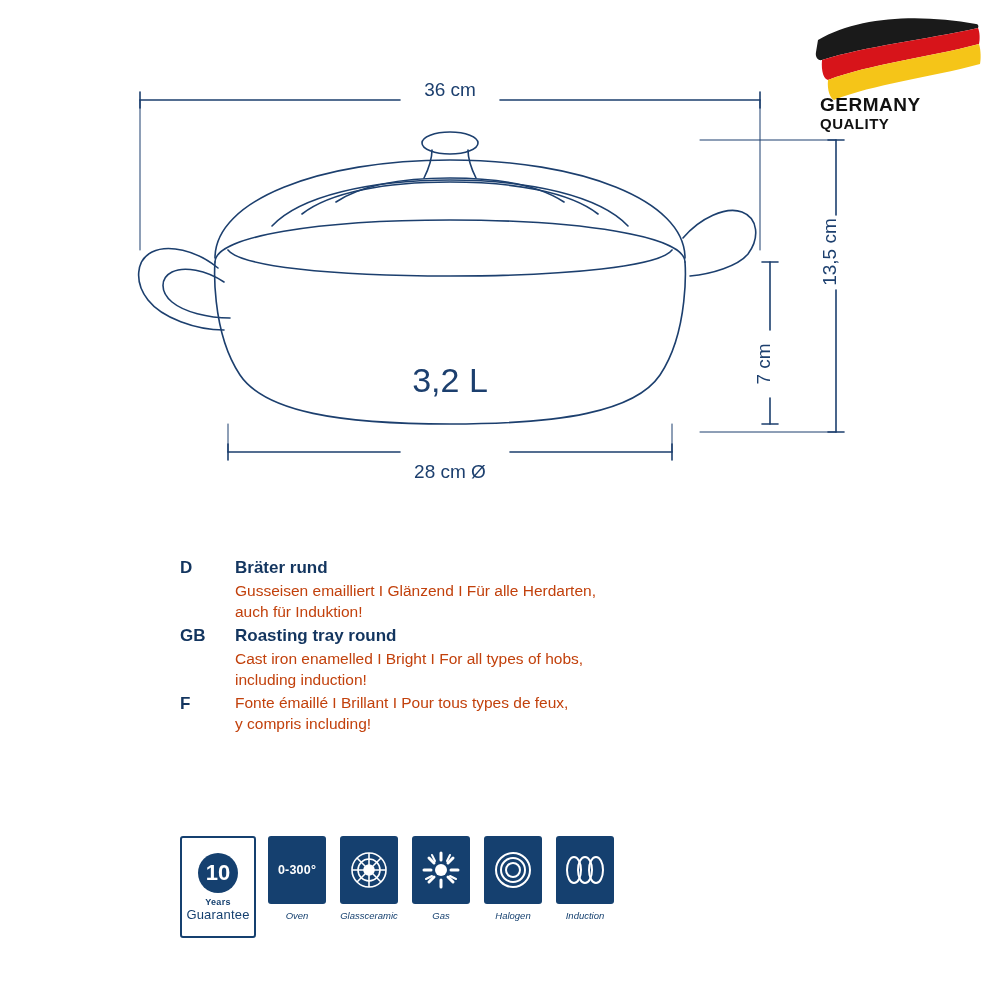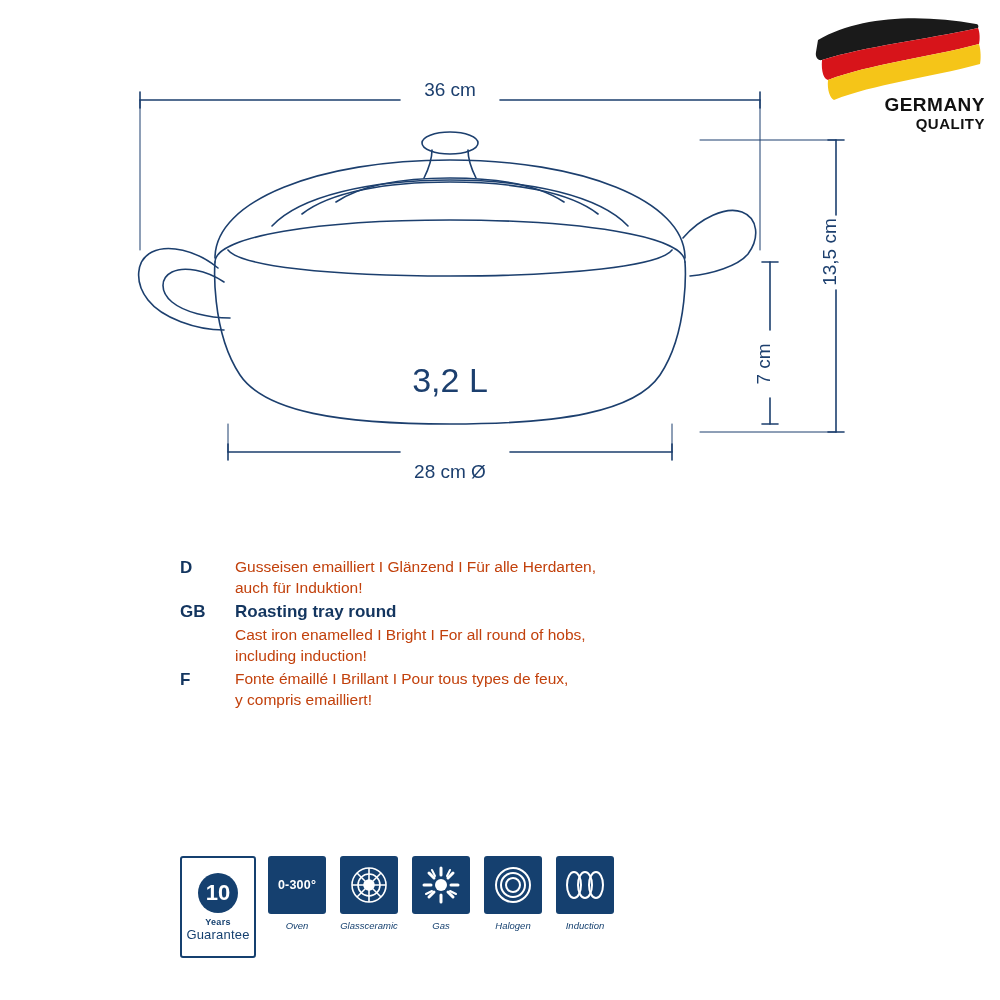--- a/index.html
+++ b/index.html
@@ -27,21 +27,21 @@
     top: 10px;
     width: 190px;
     height: 135px;
   }
   .flag-badge svg { display: block; }
   .flag-text {
     position: absolute;
     left: 20px;
     top: 85px;
     width: 165px;
-    text-align: right;
+    text-align: left;
     color: #111111;
     font-weight: bold;
     letter-spacing: 0.5px;
   }
   .flag-text .germany {
     font-size: 19px;
     line-height: 20px;
   }
   .flag-text .quality {
     font-size: 15px;
@@ -90,21 +90,21 @@
   .desc-sub {
     font-size: 15.5px;
     line-height: 21px;
     color: #c2410c;
   }
 
   
   .icon-strip {
     position: absolute;
     left: 180px;
-    top: 856px;
+    top: 836px;
     display: flex;
     align-items: flex-start;
     gap: 10px;
   }
   .guarantee {
     width: 72px;
     height: 98px;
     border: 2px solid #15406f;
     border-radius: 3px;
     display: flex;
@@ -137,21 +137,21 @@
     letter-spacing: .2px;
   }
   .hob {
     width: 62px;
     display: flex;
     flex-direction: column;
     align-items: center;
   }
   .hob .tile {
     width: 58px;
-    height: 58px;
+    height: 68px;
     background: #15406f;
     border-radius: 3px;
     display: flex;
     align-items: center;
     justify-content: center;
     color: #ffffff;
   }
   .hob .cap {
     margin-top: 6px;
     font-size: 9.5px;
@@ -261,39 +261,40 @@
       <text x="836" y="252" text-anchor="middle" font-family="Liberation Sans, sans-serif" font-size="19" fill="#1c3f6e" transform="rotate(-90 836 252)">13,5 cm</text>
       <text x="770" y="364" text-anchor="middle" font-family="Liberation Sans, sans-serif" font-size="19" fill="#1c3f6e" transform="rotate(-90 770 364)">7 cm</text>
     </svg>
   </div>
 
   <div class="descriptions">
 
     <div class="desc-row">
       <div class="desc-lang">D</div>
       <div class="desc-body">
+        <div class="desc-title">Bräter rund</div>
         <div class="desc-sub">Gusseisen emailliert I Glänzend I Für alle Herdarten,</div>
         <div class="desc-sub">auch für Induktion!</div>
       </div>
     </div>
 
     <div class="desc-row">
       <div class="desc-lang">GB</div>
       <div class="desc-body">
         <div class="desc-title">Roasting tray round</div>
-        <div class="desc-sub">Cast iron enamelled I Bright I For all round of hobs,</div>
+        <div class="desc-sub">Cast iron enamelled I Bright I For all types of hobs,</div>
         <div class="desc-sub">including induction!</div>
       </div>
     </div>
 
     <div class="desc-row">
       <div class="desc-lang">F</div>
       <div class="desc-body">
         <div class="desc-sub">Fonte émaillé I Brillant I Pour tous types de feux,</div>
-        <div class="desc-sub">y compris emailliert!</div>
+        <div class="desc-sub">y compris including!</div>
       </div>
     </div>
   </div>
 
   <div class="icon-strip">
 
     <div class="guarantee">
       <div class="circle">10</div>
       <div class="g-years">Years</div>
       <div class="g-label">Guarantee</div>

